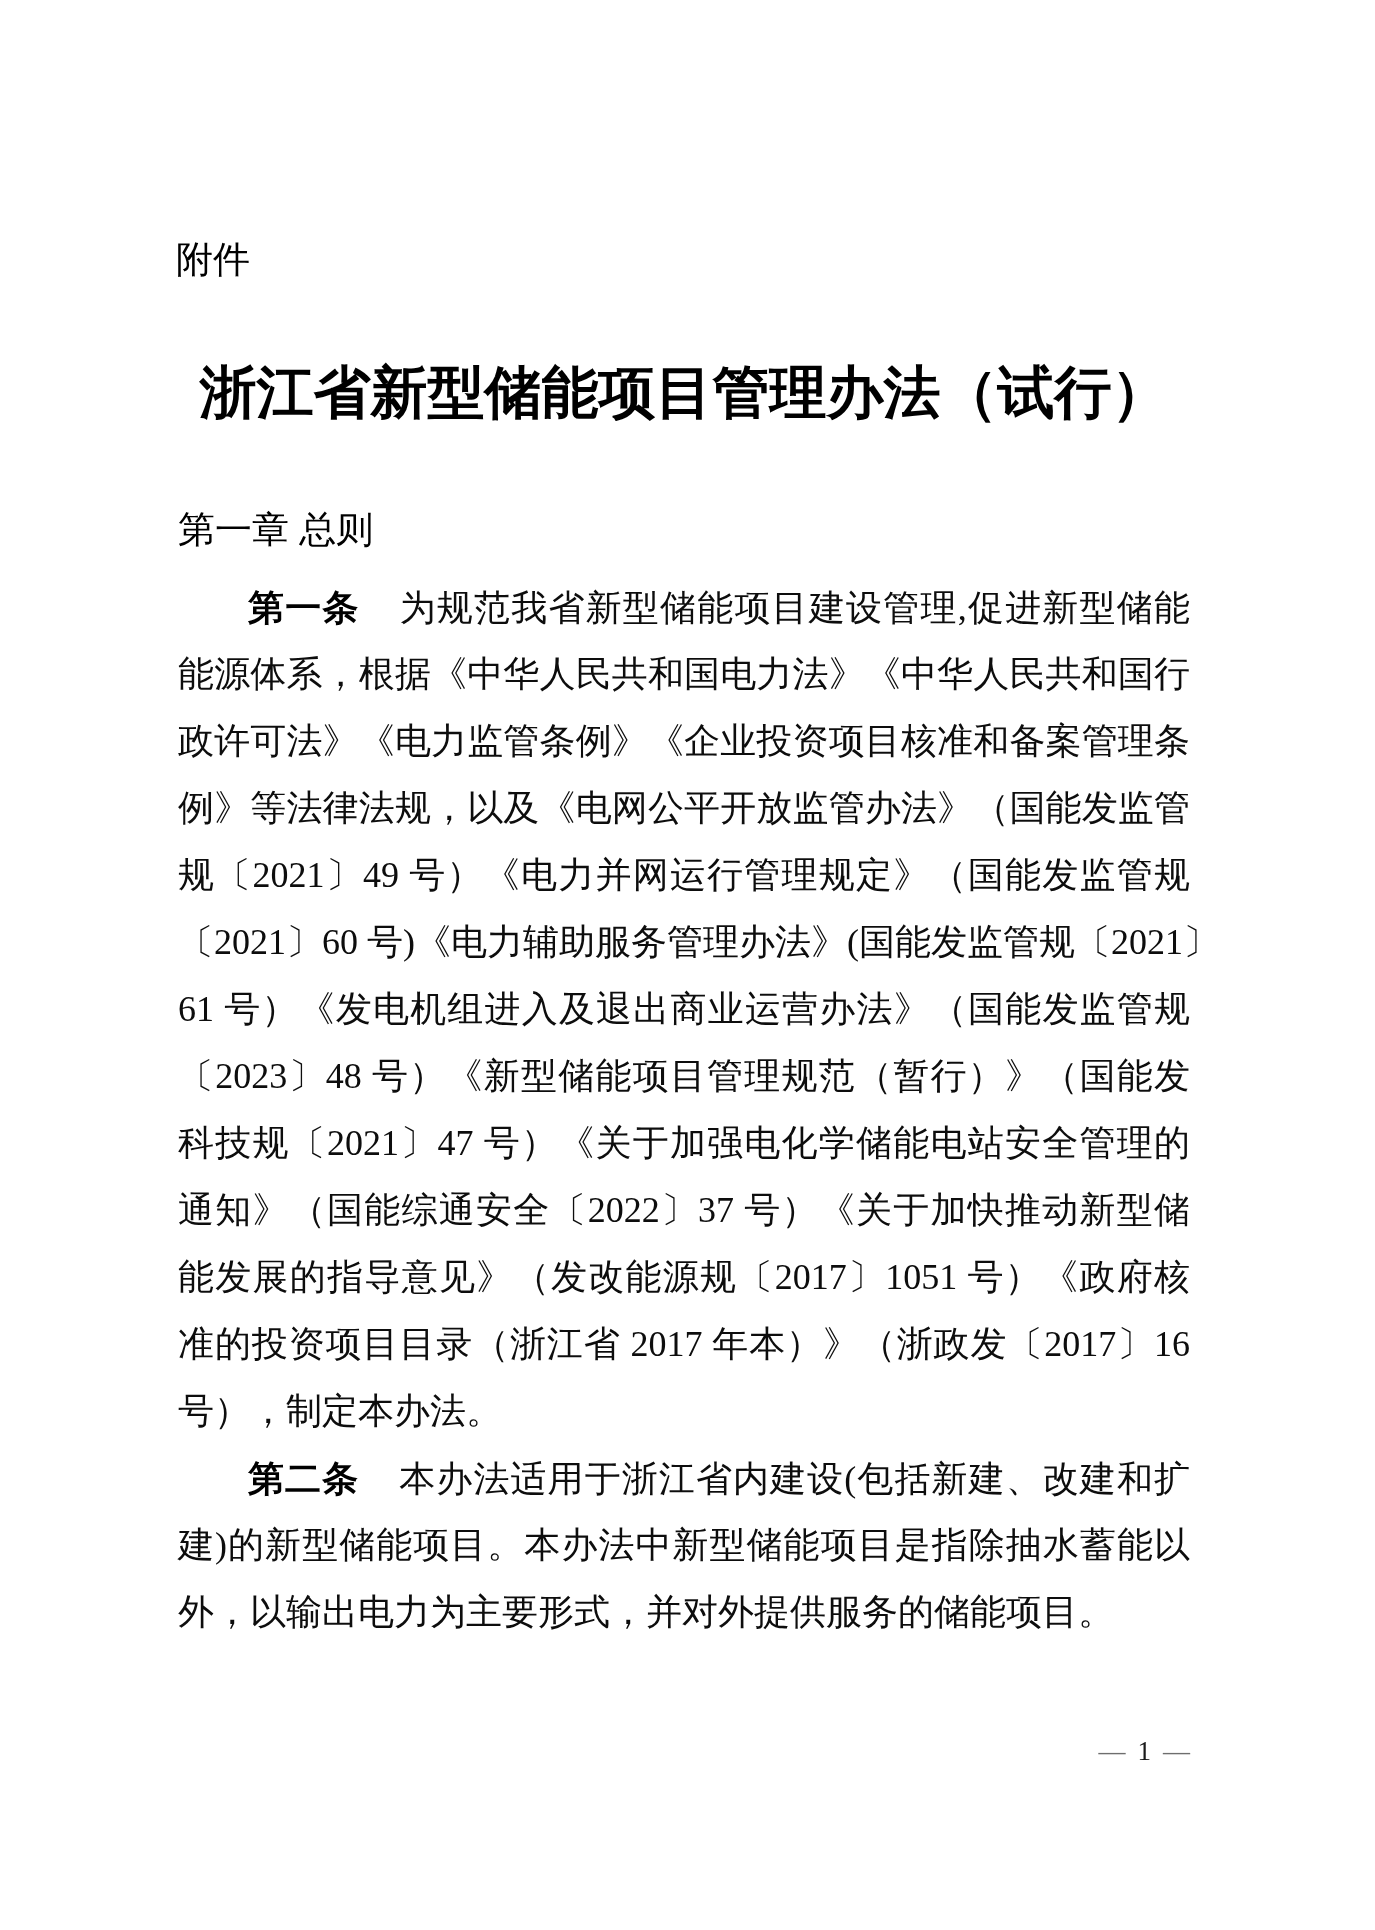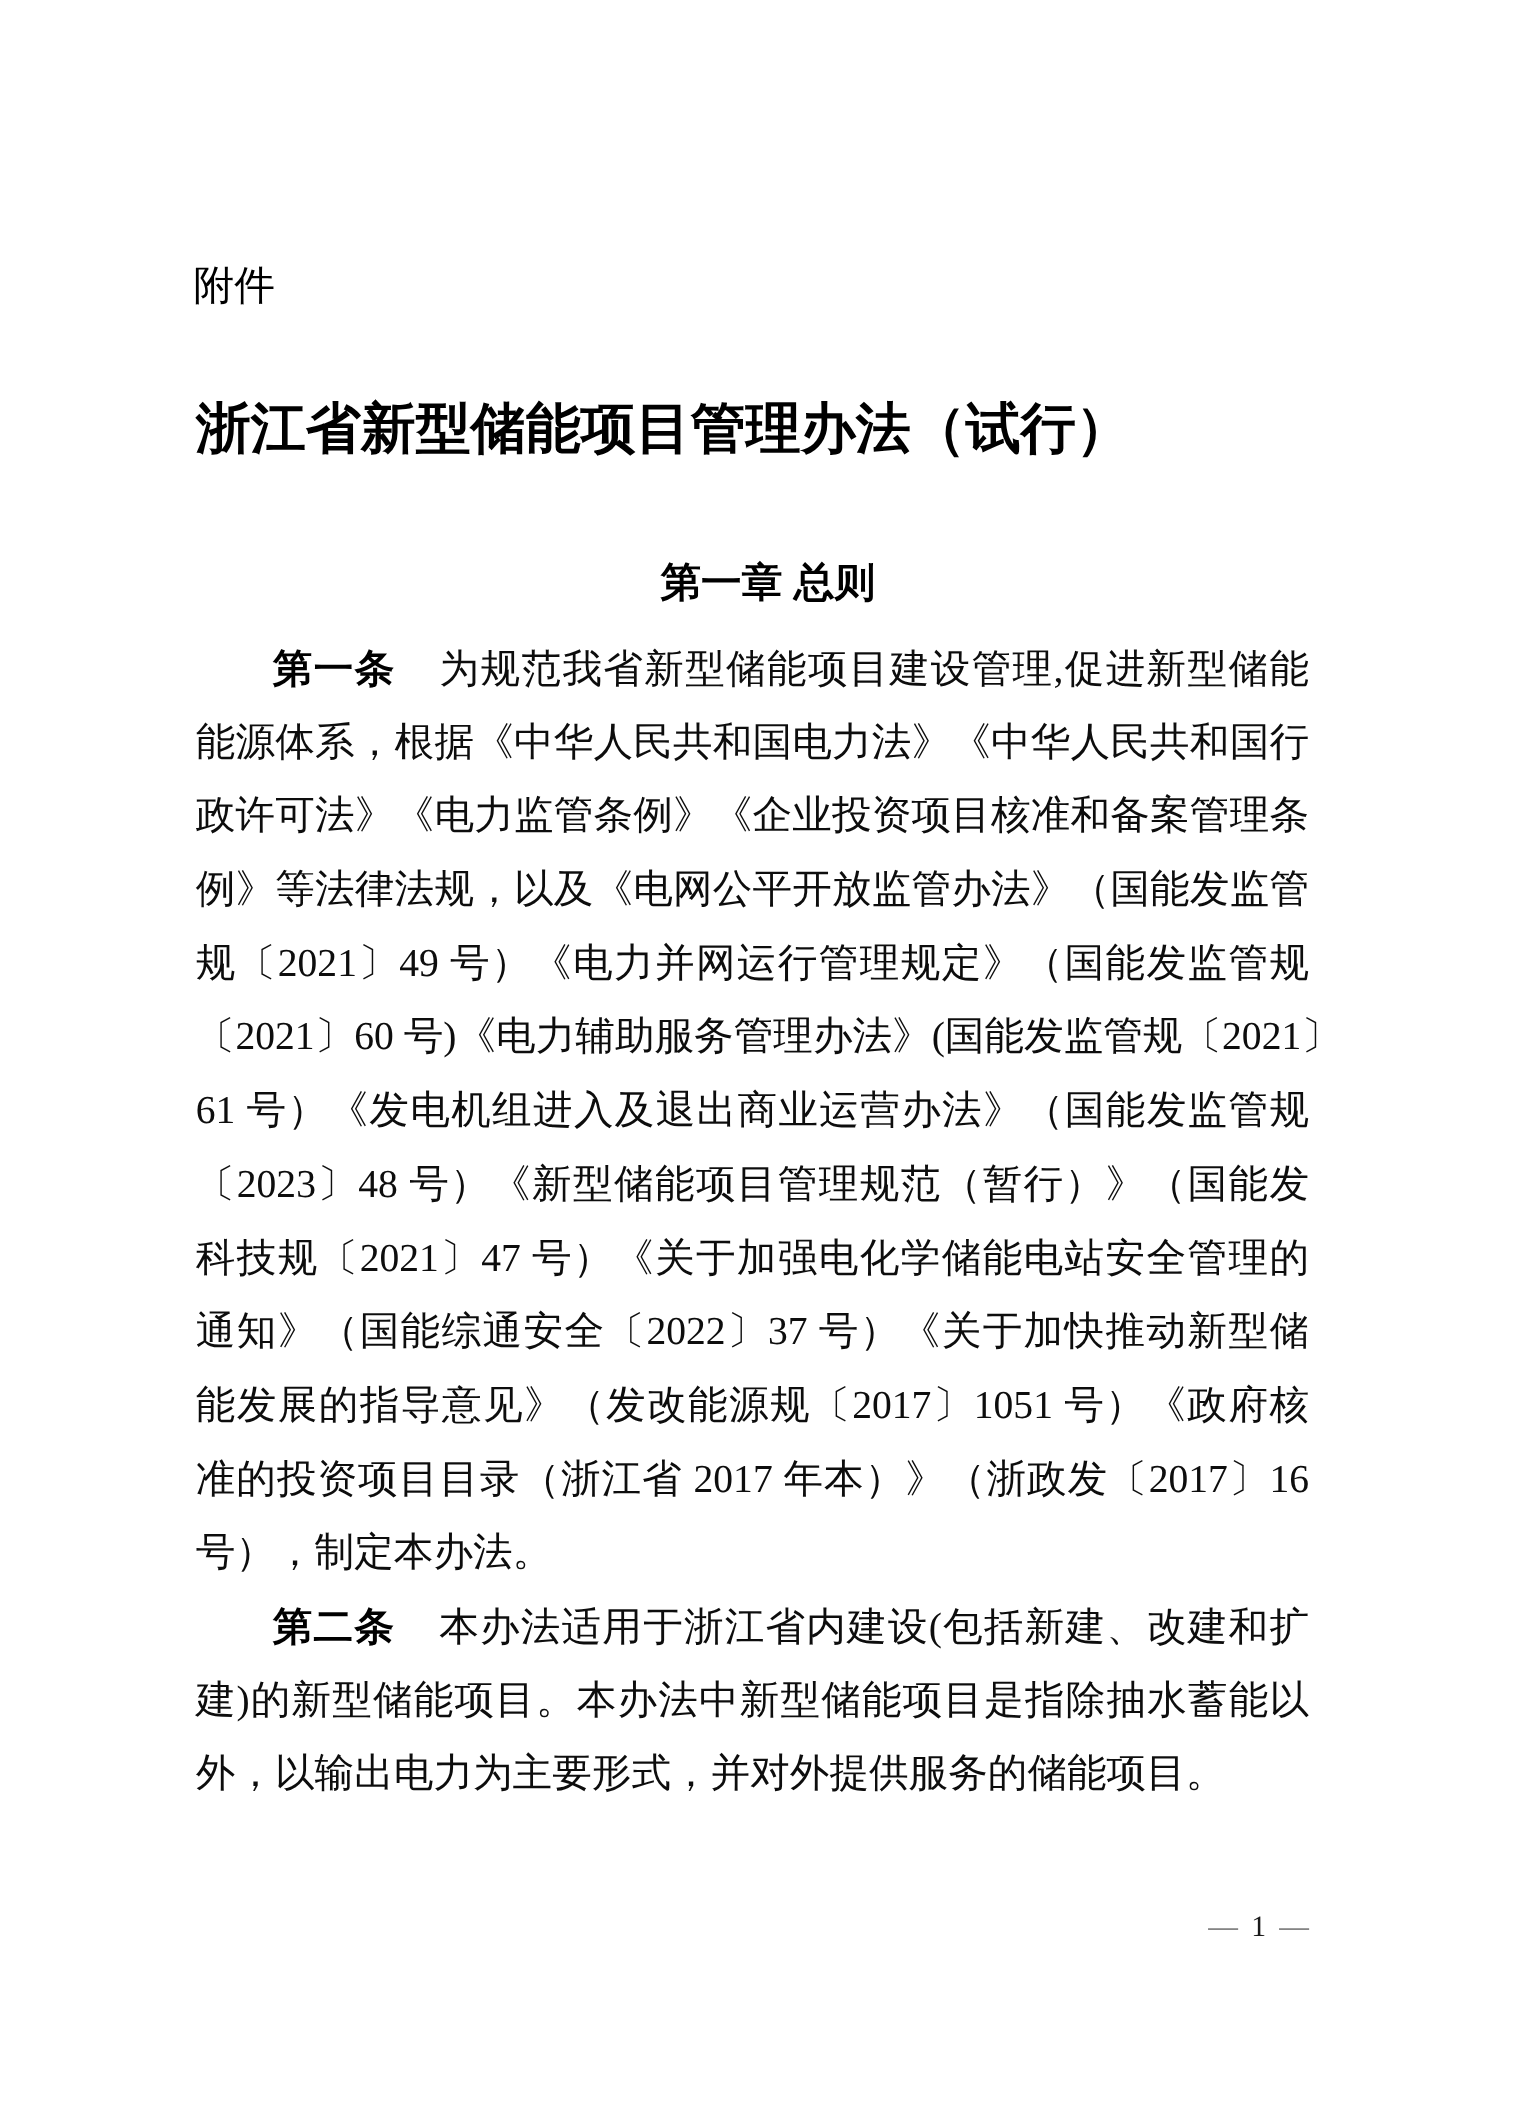--- a/index.html
+++ b/index.html
@@ -26,36 +26,37 @@
     line-height: 1;
     font-family: "Liberation Sans", sans-serif;
     color: #000000;
   }
   .doc-title {
     position: absolute;
     left: 178px;
     top: 340px;
     width: 1012px;
     margin: 0;
-    font-size: 50px;
+    text-align: center;
+    font-size: 57px;
     line-height: 1.2;
     font-weight: bold;
     font-family: "Liberation Serif", serif;
     color: #000000;
   }
   .chapter {
     position: absolute;
-    left: 192px;
+    left: 178px;
     top: 490px;
     width: 1012px;
     margin: 0;
-    text-align: center;
+    text-align: left;
     font-size: 37px;
     line-height: 1.15;
-    font-weight: bold;
+    font-weight: normal;
     font-family: "Liberation Sans", sans-serif;
     color: #000000;
   }
   .doc-body {
     position: absolute;
     left: 178px;
     top: 555px;
     width: 1012px;
     font-size: 36px;
     line-height: 67px;

